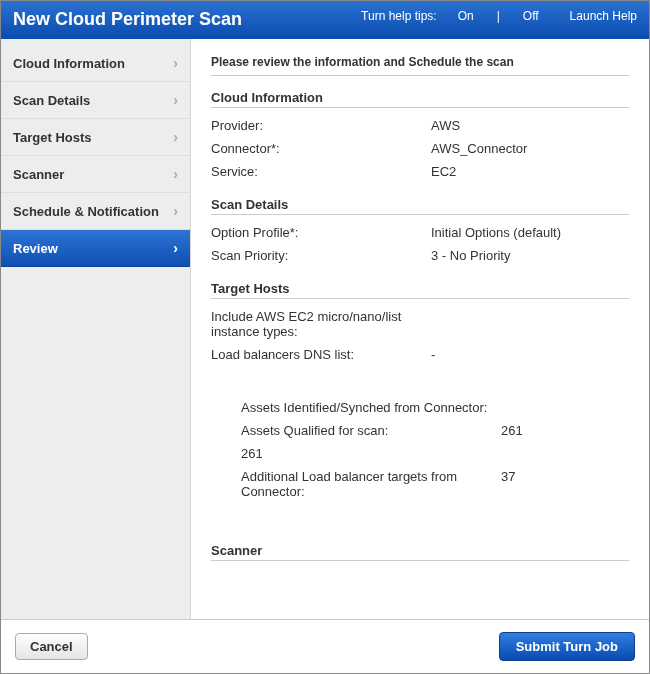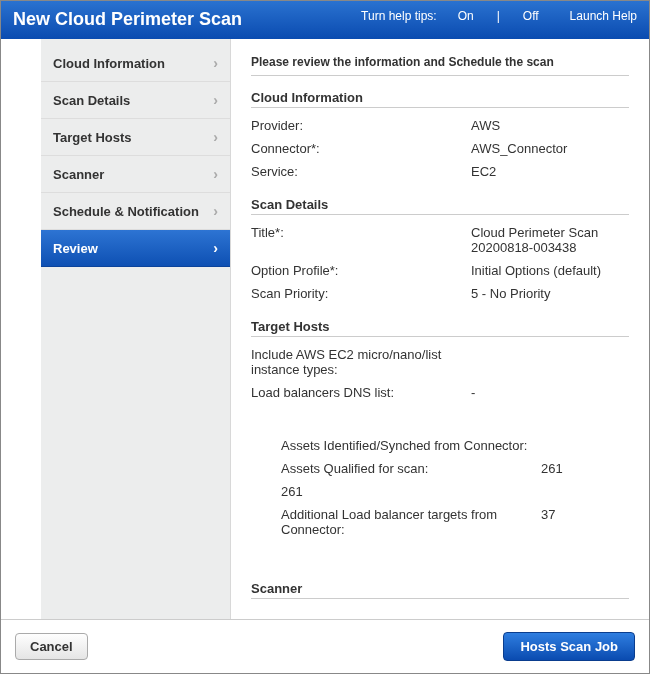--- a/index.html
+++ b/index.html
@@ -29,21 +29,20 @@
     font-size: 12px;
     display: flex;
     align-items: center;
     gap: 21px;
   }
   .header-right .sep { margin: 0 2px; }
   .header-right .launch { margin-left: 10px; cursor: pointer; }
   .body {
     display: flex;
     height: 580px;
-    padding-left: 40px;
   }
   .sidebar {
     width: 190px;
     background: #eceded;
     border-right: 1px solid #d8d8d8;
     padding-top: 6px;
   }
   .nav-item {
     display: flex;
     align-items: center;
@@ -193,30 +192,26 @@
       <div class="kv-label">Connector*:</div>
       <div class="kv-value">AWS_Connector</div>
     </div>
     <div class="kv-row">
       <div class="kv-label">Service:</div>
       <div class="kv-value">EC2</div>
     </div>
 
     <div class="section-title">Scan Details</div>
     <div class="kv-row">
-      <div class="kv-label">Title*:</div>
-      <div class="kv-value">Cloud Perimeter Scan 20200818-003438</div>
-    </div>
-    <div class="kv-row">
       <div class="kv-label">Option Profile*:</div>
       <div class="kv-value">Initial Options (default)</div>
     </div>
     <div class="kv-row">
       <div class="kv-label">Scan Priority:</div>
-      <div class="kv-value">5 - No Priority</div>
+      <div class="kv-value">3 - No Priority</div>
     </div>
 
     <div class="section-title">Target Hosts</div>
     <div class="kv-row">
       <div class="kv-label" style="width:220px">Include AWS EC2 micro/nano/list instance types:</div>
       <div class="kv-value"></div>
     </div>
     <div class="kv-row">
       <div class="kv-label">Load balancers DNS list:</div>
       <div class="kv-value">-</div>
@@ -239,14 +234,14 @@
       </div>
     </div>
 
     <div class="section-title" style="margin-top:40px">Scanner</div>
 
   </div>
 </div>
 
 <div class="footer">
   <button class="btn btn-cancel">Cancel</button>
-  <button class="btn btn-submit">Hosts Scan Job</button>
+  <button class="btn btn-submit">Submit Turn Job</button>
 </div>
 
 </body></html>

